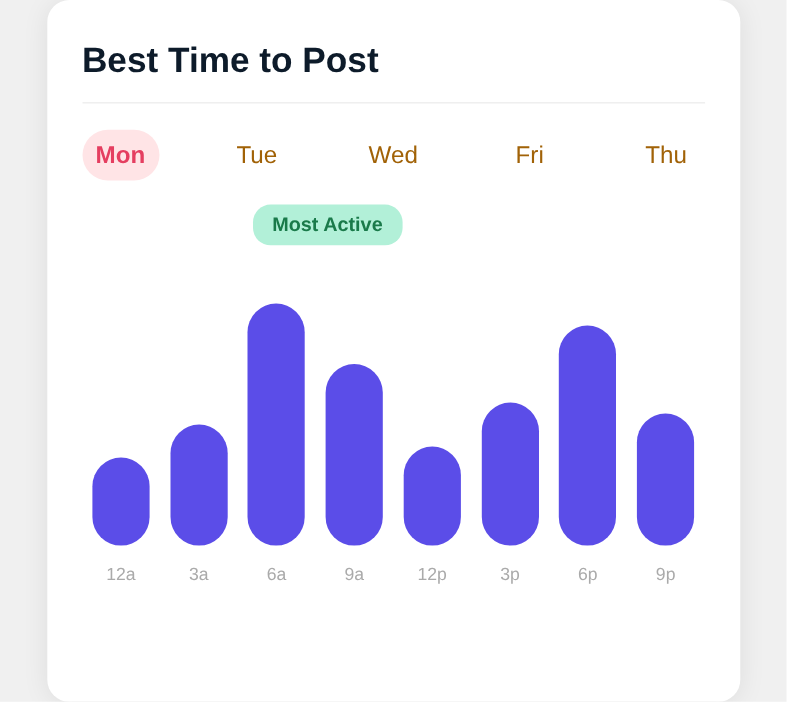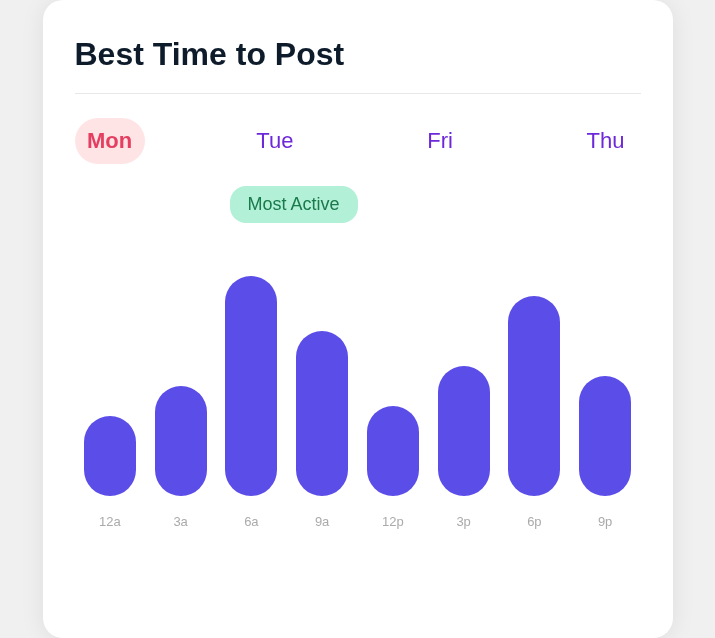--- a/index.html
+++ b/index.html
@@ -44,21 +44,21 @@
     .days-row {
       display: flex;
       align-items: flex-start;
       justify-content: space-between;
       margin-bottom: 32px;
     }
 
     .day-item {
       font-size: 22px;
       font-weight: 500;
-      color: #6d28d9;
+      color: #a16207;
       text-align: center;
       min-width: 70px;
       padding: 10px 0;
       border-radius: 40px;
       cursor: pointer;
     }
 
     .day-item.active {
       background: #ffe4e6;
       color: #e53e60;
@@ -72,21 +72,21 @@
       flex-direction: column;
     }
 
     .most-active-badge {
       position: absolute;
       top: -10px;
       left: 155px;
       background: #b2f0d8;
       color: #1a7a4a;
       font-size: 18px;
-      font-weight: 400;
+      font-weight: 700;
       padding: 8px 18px;
       border-radius: 16px;
       z-index: 10;
       white-space: nowrap;
     }
 
     .bars-container {
       display: flex;
       align-items: flex-end;
       justify-content: space-between;
@@ -107,37 +107,38 @@
       width: 52px;
     }
 
     .time-labels {
       display: flex;
       justify-content: space-between;
       margin-top: 18px;
     }
 
     .time-label {
-      font-size: 13px;
+      font-size: 16px;
       color: #aaa;
       text-align: center;
       flex: 1;
     }
   </style>
 </head>
 <body>
 
 <div class="card">
   <div class="title">Best Time to Post</div>
   <div class="divider"></div>
 
   <div class="days-row">
 
   <div class="day-item active">Mon</div>
       <div class="day-item">Tue</div>
+      <div class="day-item">Wed</div>
       <div class="day-item">Fri</div>
       <div class="day-item">Thu</div>
     </div>
 
   <div class="chart-area">
     <div class="most-active-badge">Most Active</div>
     <div class="bars-container">
 
     <div class="bar-wrapper">
           <div class="bar" style="height: 80px; background: rgb(91, 77, 232);"></div>

